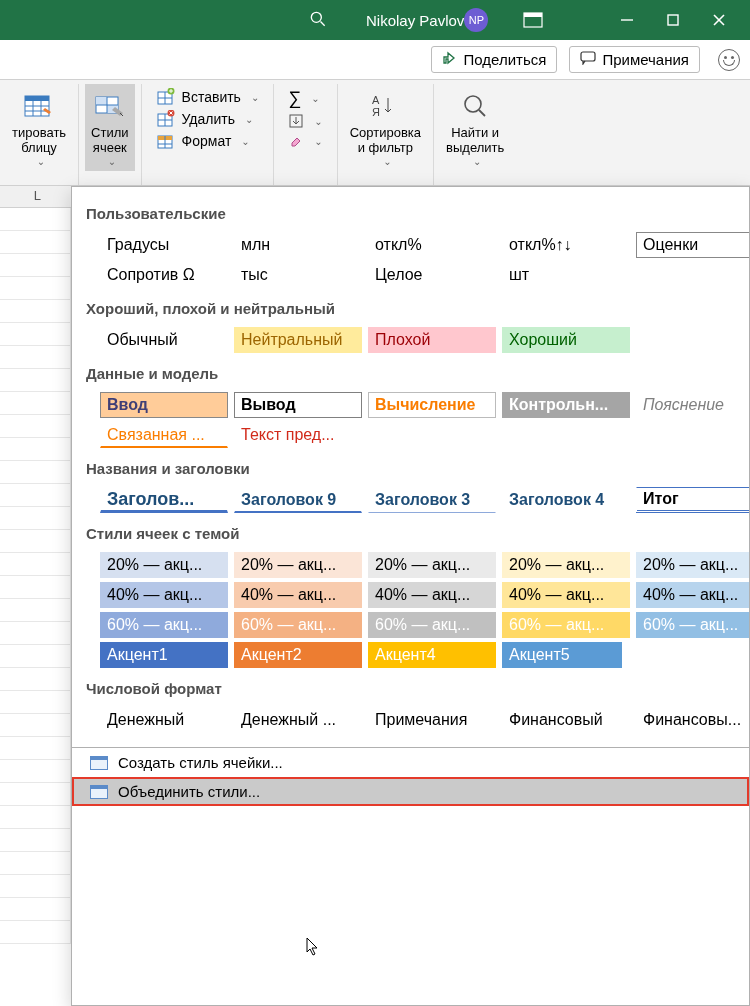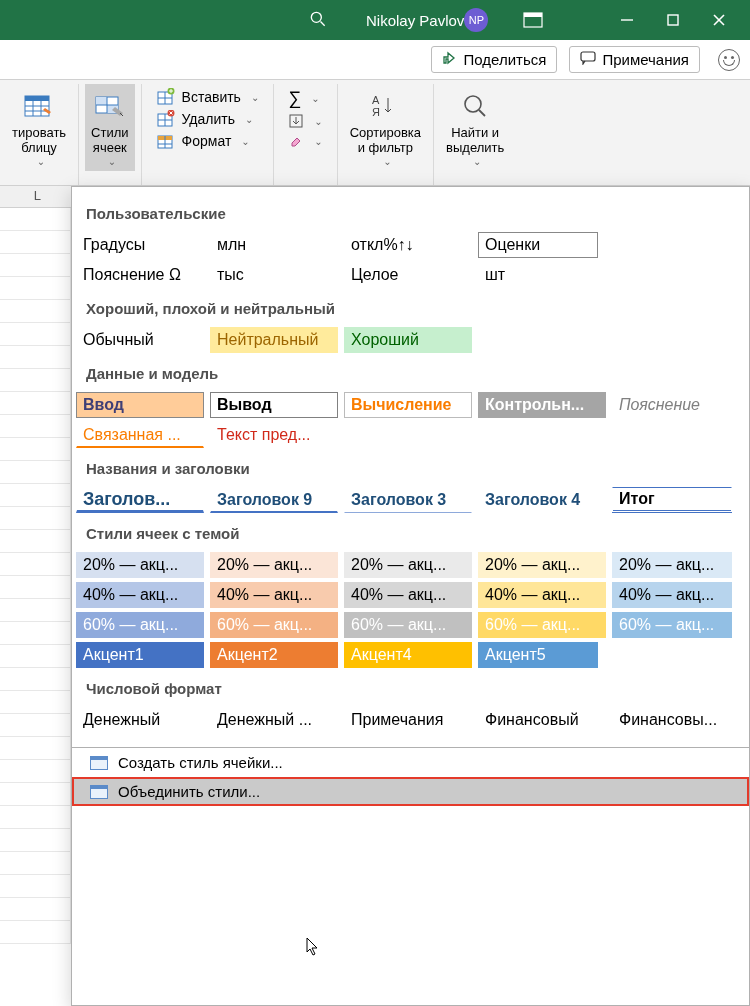--- a/index.html
+++ b/index.html
@@ -25,21 +25,21 @@
 .rgroup:last-child { border-right: none; }
 .bigbtn { display: flex; flex-direction: column; align-items: center; font-size: 13px; padding: 4px 6px; cursor: pointer; line-height: 1.15; }
 .bigbtn .icon { width: 36px; height: 36px; display: flex; align-items: center; justify-content: center; margin-bottom: 2px; }
 .bigbtn.highlighted { background: #d0d0d0; }
 .smallbtns { display: flex; flex-direction: column; gap: 0; padding: 2px 4px; }
 .smallbtn { display: flex; align-items: center; gap: 6px; font-size: 14px; cursor: pointer; padding: 2px 4px; }
 .chev { font-size: 10px; color: #666; margin-left: 4px; }
 
 .panel { position: absolute; top: 186px; left: 71px; right: 0; bottom: 0; background: #fff; border: 1px solid #b0b0b0; box-shadow: 0 6px 18px rgba(0,0,0,.18); padding: 8px 0 0 0; overflow: hidden; }
 .section-title { font-size: 15px; font-weight: 600; color: #505050; padding: 10px 0 8px 14px; }
-.style-row { display: flex; padding: 2px 0 2px 4px; gap: 6px; }
+.style-row { display: flex; padding: 2px 0 2px 4px; gap: 6px; margin-left: 24px; }
 .style-cell { width: 128px; min-width: 128px; height: 26px; font-size: 16px; padding: 1px 6px; display: flex; align-items: center; white-space: nowrap; overflow: hidden; cursor: pointer; border: 1px solid transparent; }
 .style-cell.last { width: 120px; min-width: 120px; }
 .bottom-line { border-top: 1px solid #b0b0b0; margin-top: 12px; }
 .menu-item { display: flex; align-items: center; gap: 10px; padding: 6px 18px; font-size: 15px; cursor: pointer; }
 .menu-item.selected { background: #cacaca; outline: 2px solid #e43a2a; outline-offset: -2px; }
 .menu-icon { width: 18px; height: 14px; border: 1px solid #5b8bc9; background: linear-gradient(#eaf2fb,#eaf2fb); position: relative; }
 .menu-icon::before { content: ''; position: absolute; top: 0; left: 0; right: 0; height: 3px; background: #5b8bc9; }
 .cursor-arrow { position: absolute; left: 234px; bottom: 48px; width: 16px; height: 20px; }
 
 .sheet-area { position: absolute; top: 186px; left: 0; width: 71px; bottom: 0; background: #fff; }
@@ -280,34 +280,36 @@
     <div class="grid-cell"></div>
     <div class="grid-cell"></div>
 </div>
 
 <div class="panel">
 
   <div class="section-title">Пользовательские</div>
   <div class="style-row">
     <div class="style-cell">Градусы</div>
     <div class="style-cell">млн</div>
+    <div class="style-cell">откл%</div>
     <div class="style-cell">откл%↑↓</div>
     <div class="style-cell last" style="border:1.5px solid #888">Оценки</div>
   </div>
   <div class="style-row">
-    <div class="style-cell">Пояснение Ω</div>
+    <div class="style-cell">Сопротив Ω</div>
     <div class="style-cell">тыс</div>
     <div class="style-cell">Целое</div>
     <div class="style-cell">шт</div>
   </div>
 
   <div class="section-title">Хороший, плохой и нейтральный</div>
   <div class="style-row">
     <div class="style-cell">Обычный</div>
     <div class="style-cell" style="background:#ffeb9c;color:#9c6500">Нейтральный</div>
+    <div class="style-cell" style="background:#ffc7ce;color:#9c0006">Плохой</div>
     <div class="style-cell" style="background:#c6efce;color:#006100">Хороший</div>
   </div>
 
   <div class="section-title">Данные и модель</div>
   <div class="style-row">
     <div class="style-cell" style="background:#ffcc99;border:1px solid #888;font-weight:600;color:#3f3f76">Ввод</div>
     <div class="style-cell" style="border:1px solid #808080;font-weight:600">Вывод</div>
     <div class="style-cell" style="color:#fa7d00;font-weight:600;border:1px solid #bbb">Вычисление</div>
     <div class="style-cell" style="background:#a5a5a5;color:#fff;font-weight:600">Контрольн...</div>
     <div class="style-cell last" style="color:#808080;font-style:italic">Пояснение</div>

